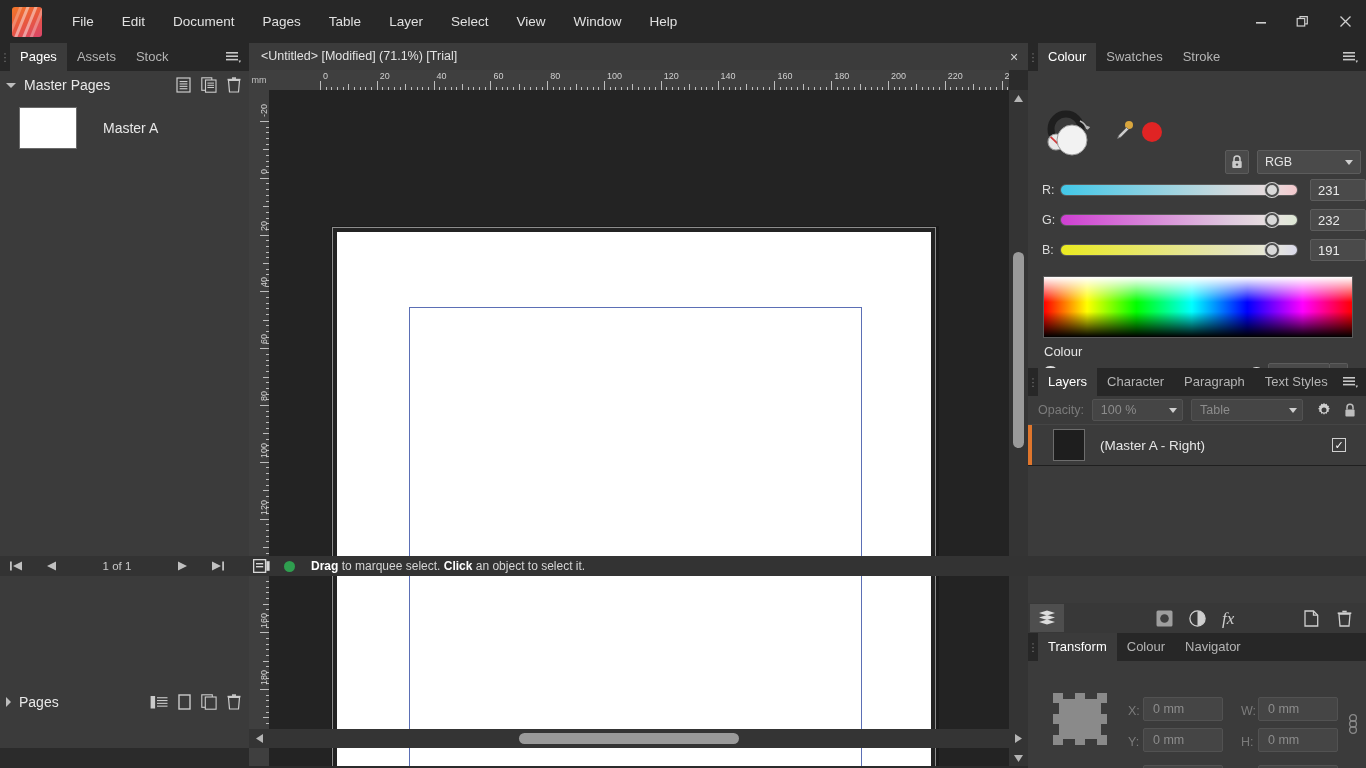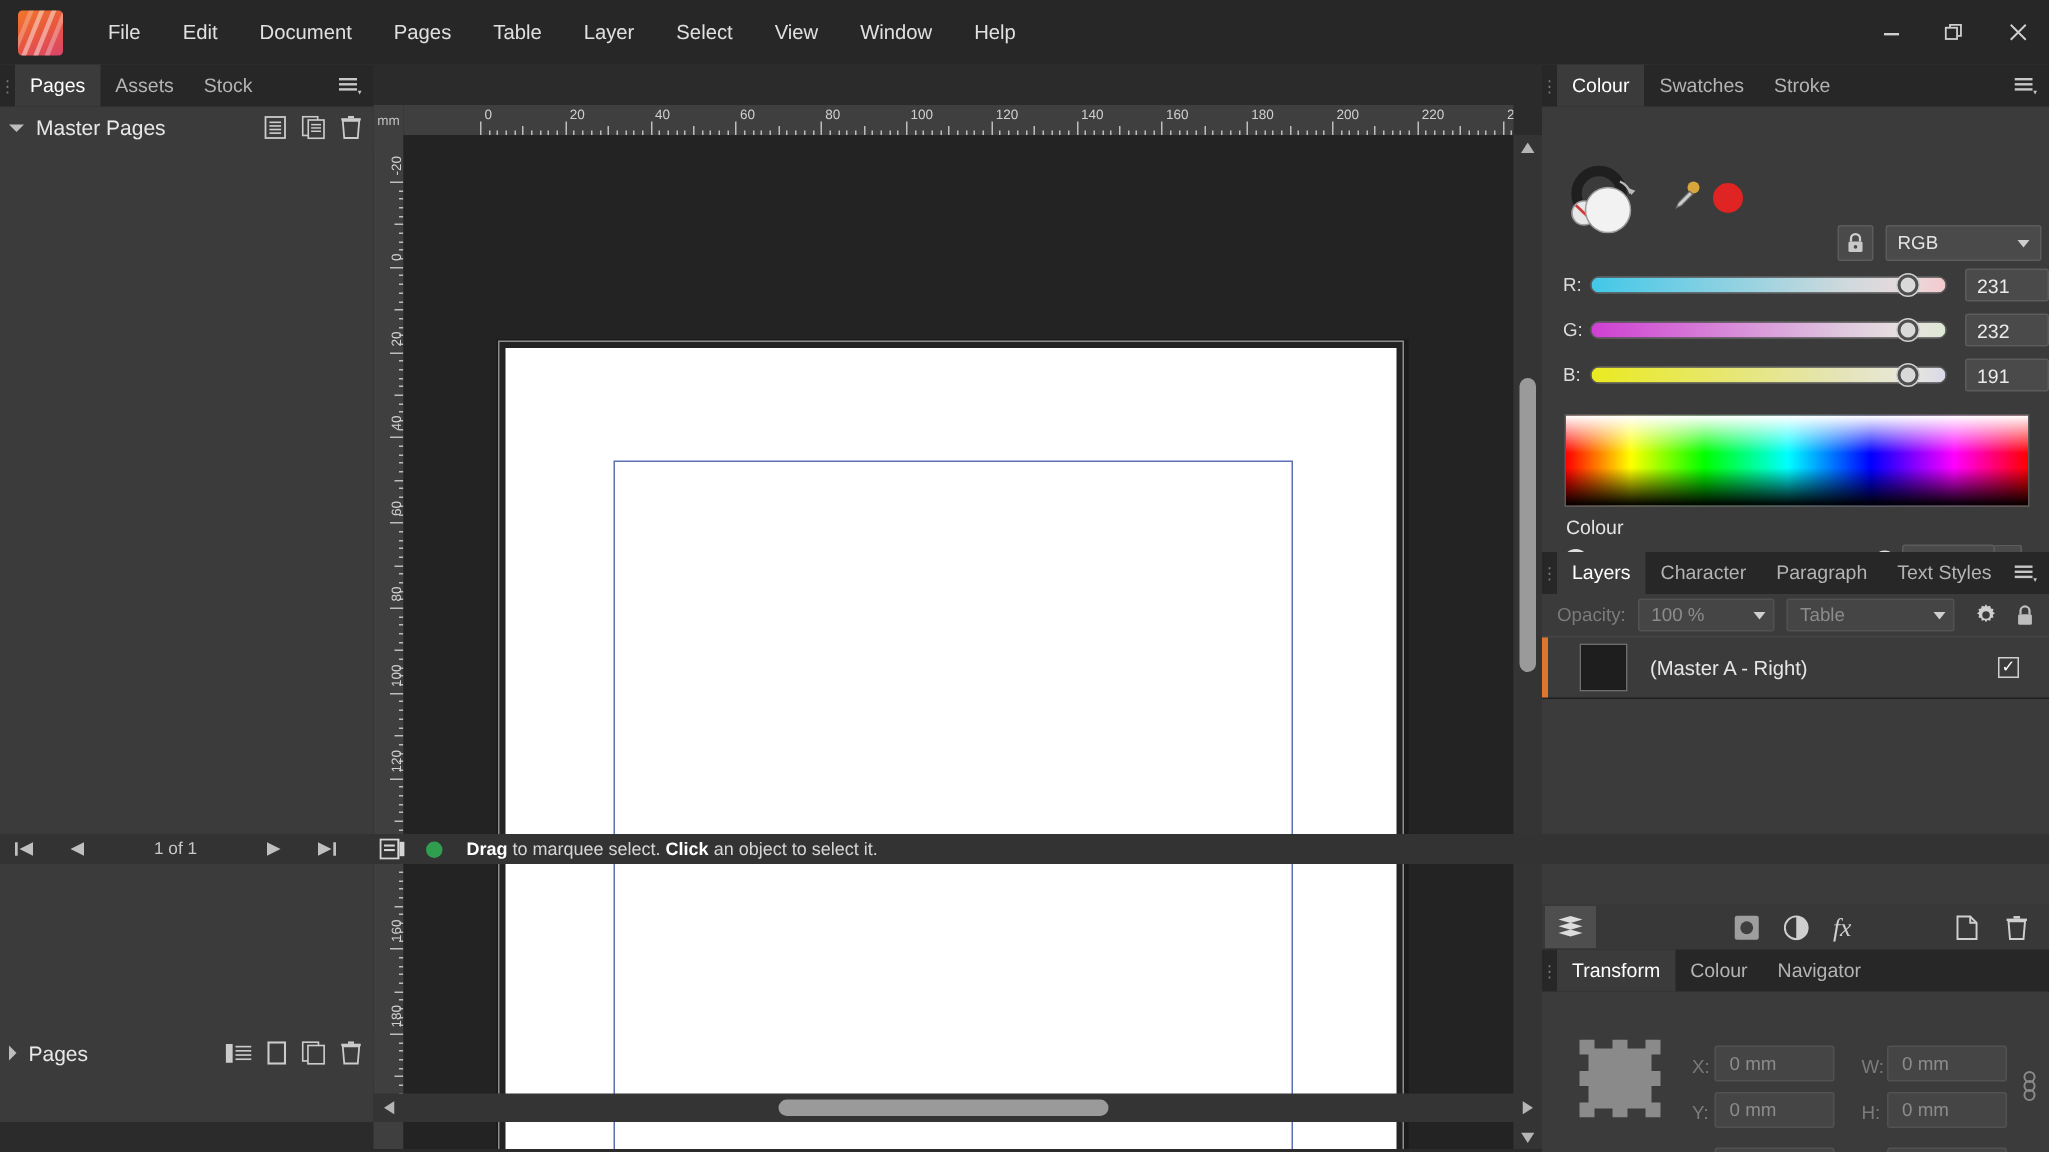--- a/index.html
+++ b/index.html
@@ -379,20 +379,24 @@
         <span class="ico">
           <svg width="14" height="16" viewBox="0 0 14 16">
             <path d="M1.5 3.5h11l-1 11.5h-9z" fill="none" stroke="#cbcbcb" stroke-width="1.2"></path>
             <rect x="0.5" y="1.8" width="13" height="1.5" fill="#cbcbcb"></rect>
             <rect x="5" y="0.3" width="4" height="1.6" fill="#cbcbcb"></rect>
           </svg>
         </span>
       </div>
     </div>
 
+    <div class="master-row">
+      <div class="master-thumb"></div>
+      <div class="master-label">Master A</div>
+    </div>
 
     <div class="pages-section">
       <div class="tri-right"></div>
       <div class="mp-title">Pages</div>
       <div class="mp-icons">
         <span class="ico">
           <svg width="18" height="15" viewBox="0 0 18 15">
             <rect x="0.6" y="1" width="4.5" height="12.5" fill="#cbcbcb"></rect>
             <rect x="7" y="2.2" width="10.5" height="1.1" fill="#cbcbcb"></rect>
             <rect x="7" y="5" width="10.5" height="1.1" fill="#cbcbcb"></rect>
@@ -417,20 +421,24 @@
             <rect x="0.5" y="1.8" width="13" height="1.5" fill="#cbcbcb"></rect>
             <rect x="5" y="0.3" width="4" height="1.6" fill="#cbcbcb"></rect>
           </svg>
         </span>
       </div>
     </div>
   </div>
 
   <div class="center">
 
+    <div class="doctab-bar">
+      <div class="doctab">&lt;Untitled&gt; [Modified] (71.1%) [Trial]</div>
+      <div class="doctab-close">×</div>
+    </div>
 
     <div class="ruler-corner">mm</div>
 
     <div class="ruler-h" id="rh">
         <div class="rtick" style="left: 51px; top: 11px; width: 1px; height: 9px;"></div>
         <div class="rlabel" style="left: 54px; top: 1px;">0</div>
         <div class="rtick" style="left: 56.68px; top: 17px; width: 1px; height: 3px;"></div>
         <div class="rtick" style="left: 62.36px; top: 17px; width: 1px; height: 3px;"></div>
         <div class="rtick" style="left: 68.04px; top: 17px; width: 1px; height: 3px;"></div>
         <div class="rtick" style="left: 73.72px; top: 17px; width: 1px; height: 3px;"></div>

